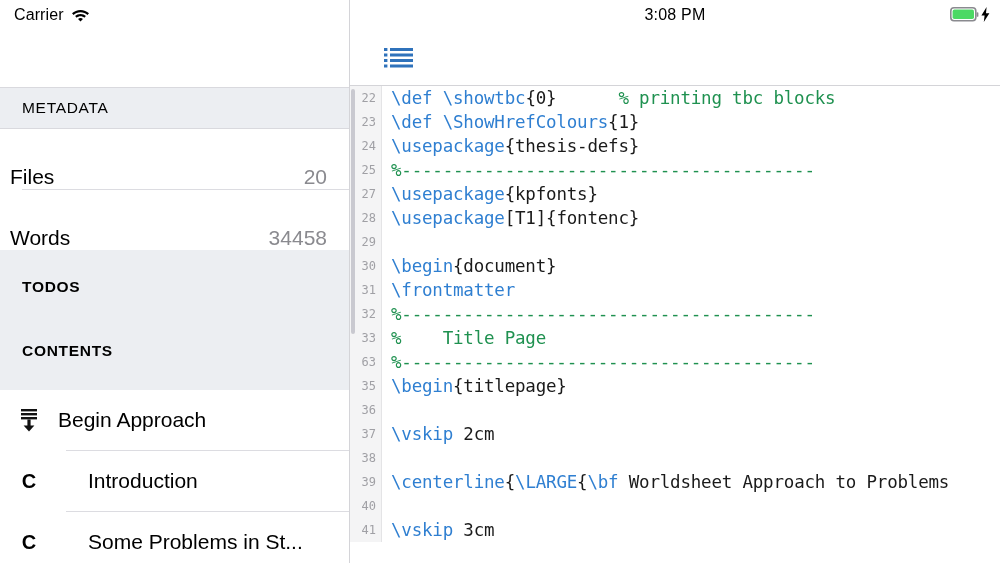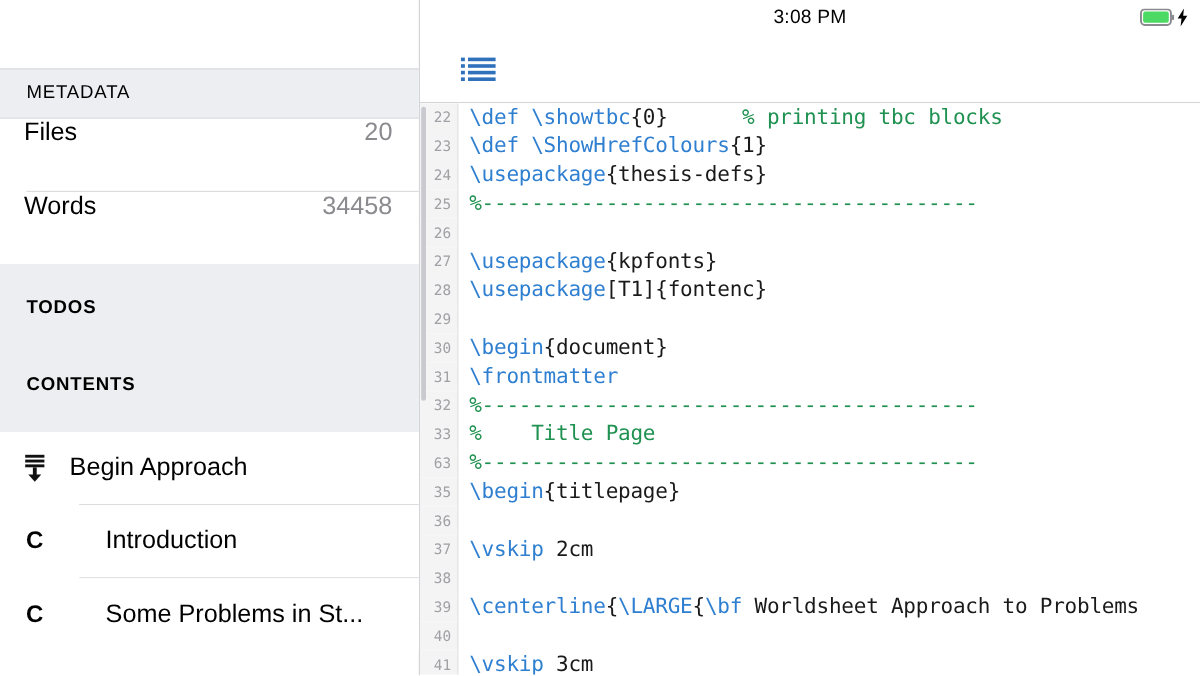--- a/index.html
+++ b/index.html
@@ -68,23 +68,23 @@
   }
   .section-block .section-header {
     border-top: none;
     border-bottom: none;
     font-weight: bold;
   }
 
   .metadata-row {
     height: 60px;
     display: flex;
-    align-items: flex-start;
+    align-items: flex-end;
     justify-content: space-between;
-    padding: 0 22px 0 20px;
+    padding: 0 22px 0 10px;
     background: #ffffff;
     box-sizing: border-box;
   }
   .metadata-label {
     font-size: 21px;
     color: #000000;
   }
   .metadata-value {
     font-size: 21px;
     color: #8a8a8f;
@@ -231,20 +231,30 @@
   }
   .scroll-host { position: absolute; top:0; left:0; width: 8px; height: 476px; }
 </style>
 </head>
 <body>
 
 <div id="app">
 
   <div id="sidebar">
 
+    <div class="status-left">
+      <span class="carrier-label">Carrier</span>
+      <span>
+        <svg class="wifi-icon" width="19" height="14" viewBox="0 0 19 14">
+          <path d="M9.5 2.0c3.3 0 6.3 1.25 8.5 3.3l-1.6 1.65C14.6 5.2 12.2 4.2 9.5 4.2S4.4 5.2 2.6 6.95L1 5.3C3.2 3.25 6.2 2.0 9.5 2.0z" fill="#000"></path>
+          <path d="M9.5 6.0c2.1 0 4.0 0.8 5.4 2.1l-1.6 1.65c-1.0-0.95-2.35-1.5-3.8-1.5s-2.8 0.55-3.8 1.5L4.1 8.1C5.5 6.8 7.4 6.0 9.5 6.0z" fill="#000"></path>
+          <path d="M9.5 10.0c0.95 0 1.8 0.38 2.45 0.98L9.5 13.5l-2.45-2.52C7.7 10.38 8.55 10.0 9.5 10.0z" fill="#000"></path>
+        </svg>
+      </span>
+    </div>
 
     <div class="sidebar-top-spacer"></div>
 
     <div class="section-header">METADATA</div>
 
     <div class="metadata-row">
       <span class="metadata-label">Files</span>
       <span class="metadata-value">20</span>
     </div>
     <div class="sep-line"></div>
@@ -330,21 +340,20 @@
         </svg>
       </span>
     </div>
 
     <div class="code-area">
       <div class="code-lines" id="code-lines">
           <div class="code-line"><div class="gutter">22</div><div class="code-text"><span class="tk-cmd">\def \showtbc</span><span class="tk-plain">{0}</span><span class="tk-comment">      % printing tbc blocks</span></div></div>
           <div class="code-line"><div class="gutter">23</div><div class="code-text"><span class="tk-cmd">\def \ShowHrefColours</span><span class="tk-plain">{1}</span></div></div>
           <div class="code-line"><div class="gutter">24</div><div class="code-text"><span class="tk-cmd">\usepackage</span><span class="tk-plain">{thesis-defs}</span></div></div>
           <div class="code-line"><div class="gutter">25</div><div class="code-text"><span class="tk-comment">%----------------------------------------</span></div></div>
-          <div class="code-line"><div class="gutter">26</div><div class="code-text"></div></div>
           <div class="code-line"><div class="gutter">27</div><div class="code-text"><span class="tk-cmd">\usepackage</span><span class="tk-plain">{kpfonts}</span></div></div>
           <div class="code-line"><div class="gutter">28</div><div class="code-text"><span class="tk-cmd">\usepackage</span><span class="tk-plain">[T1]{fontenc}</span></div></div>
           <div class="code-line"><div class="gutter">29</div><div class="code-text"></div></div>
           <div class="code-line"><div class="gutter">30</div><div class="code-text"><span class="tk-cmd">\begin</span><span class="tk-plain">{document}</span></div></div>
           <div class="code-line"><div class="gutter">31</div><div class="code-text"><span class="tk-cmd">\frontmatter</span></div></div>
           <div class="code-line"><div class="gutter">32</div><div class="code-text"><span class="tk-comment">%----------------------------------------</span></div></div>
           <div class="code-line"><div class="gutter">33</div><div class="code-text"><span class="tk-comment">%    Title Page</span></div></div>
           <div class="code-line"><div class="gutter">63</div><div class="code-text"><span class="tk-comment">%----------------------------------------</span></div></div>
           <div class="code-line"><div class="gutter">35</div><div class="code-text"><span class="tk-cmd">\begin</span><span class="tk-plain">{titlepage}</span></div></div>
           <div class="code-line"><div class="gutter">36</div><div class="code-text"></div></div>

